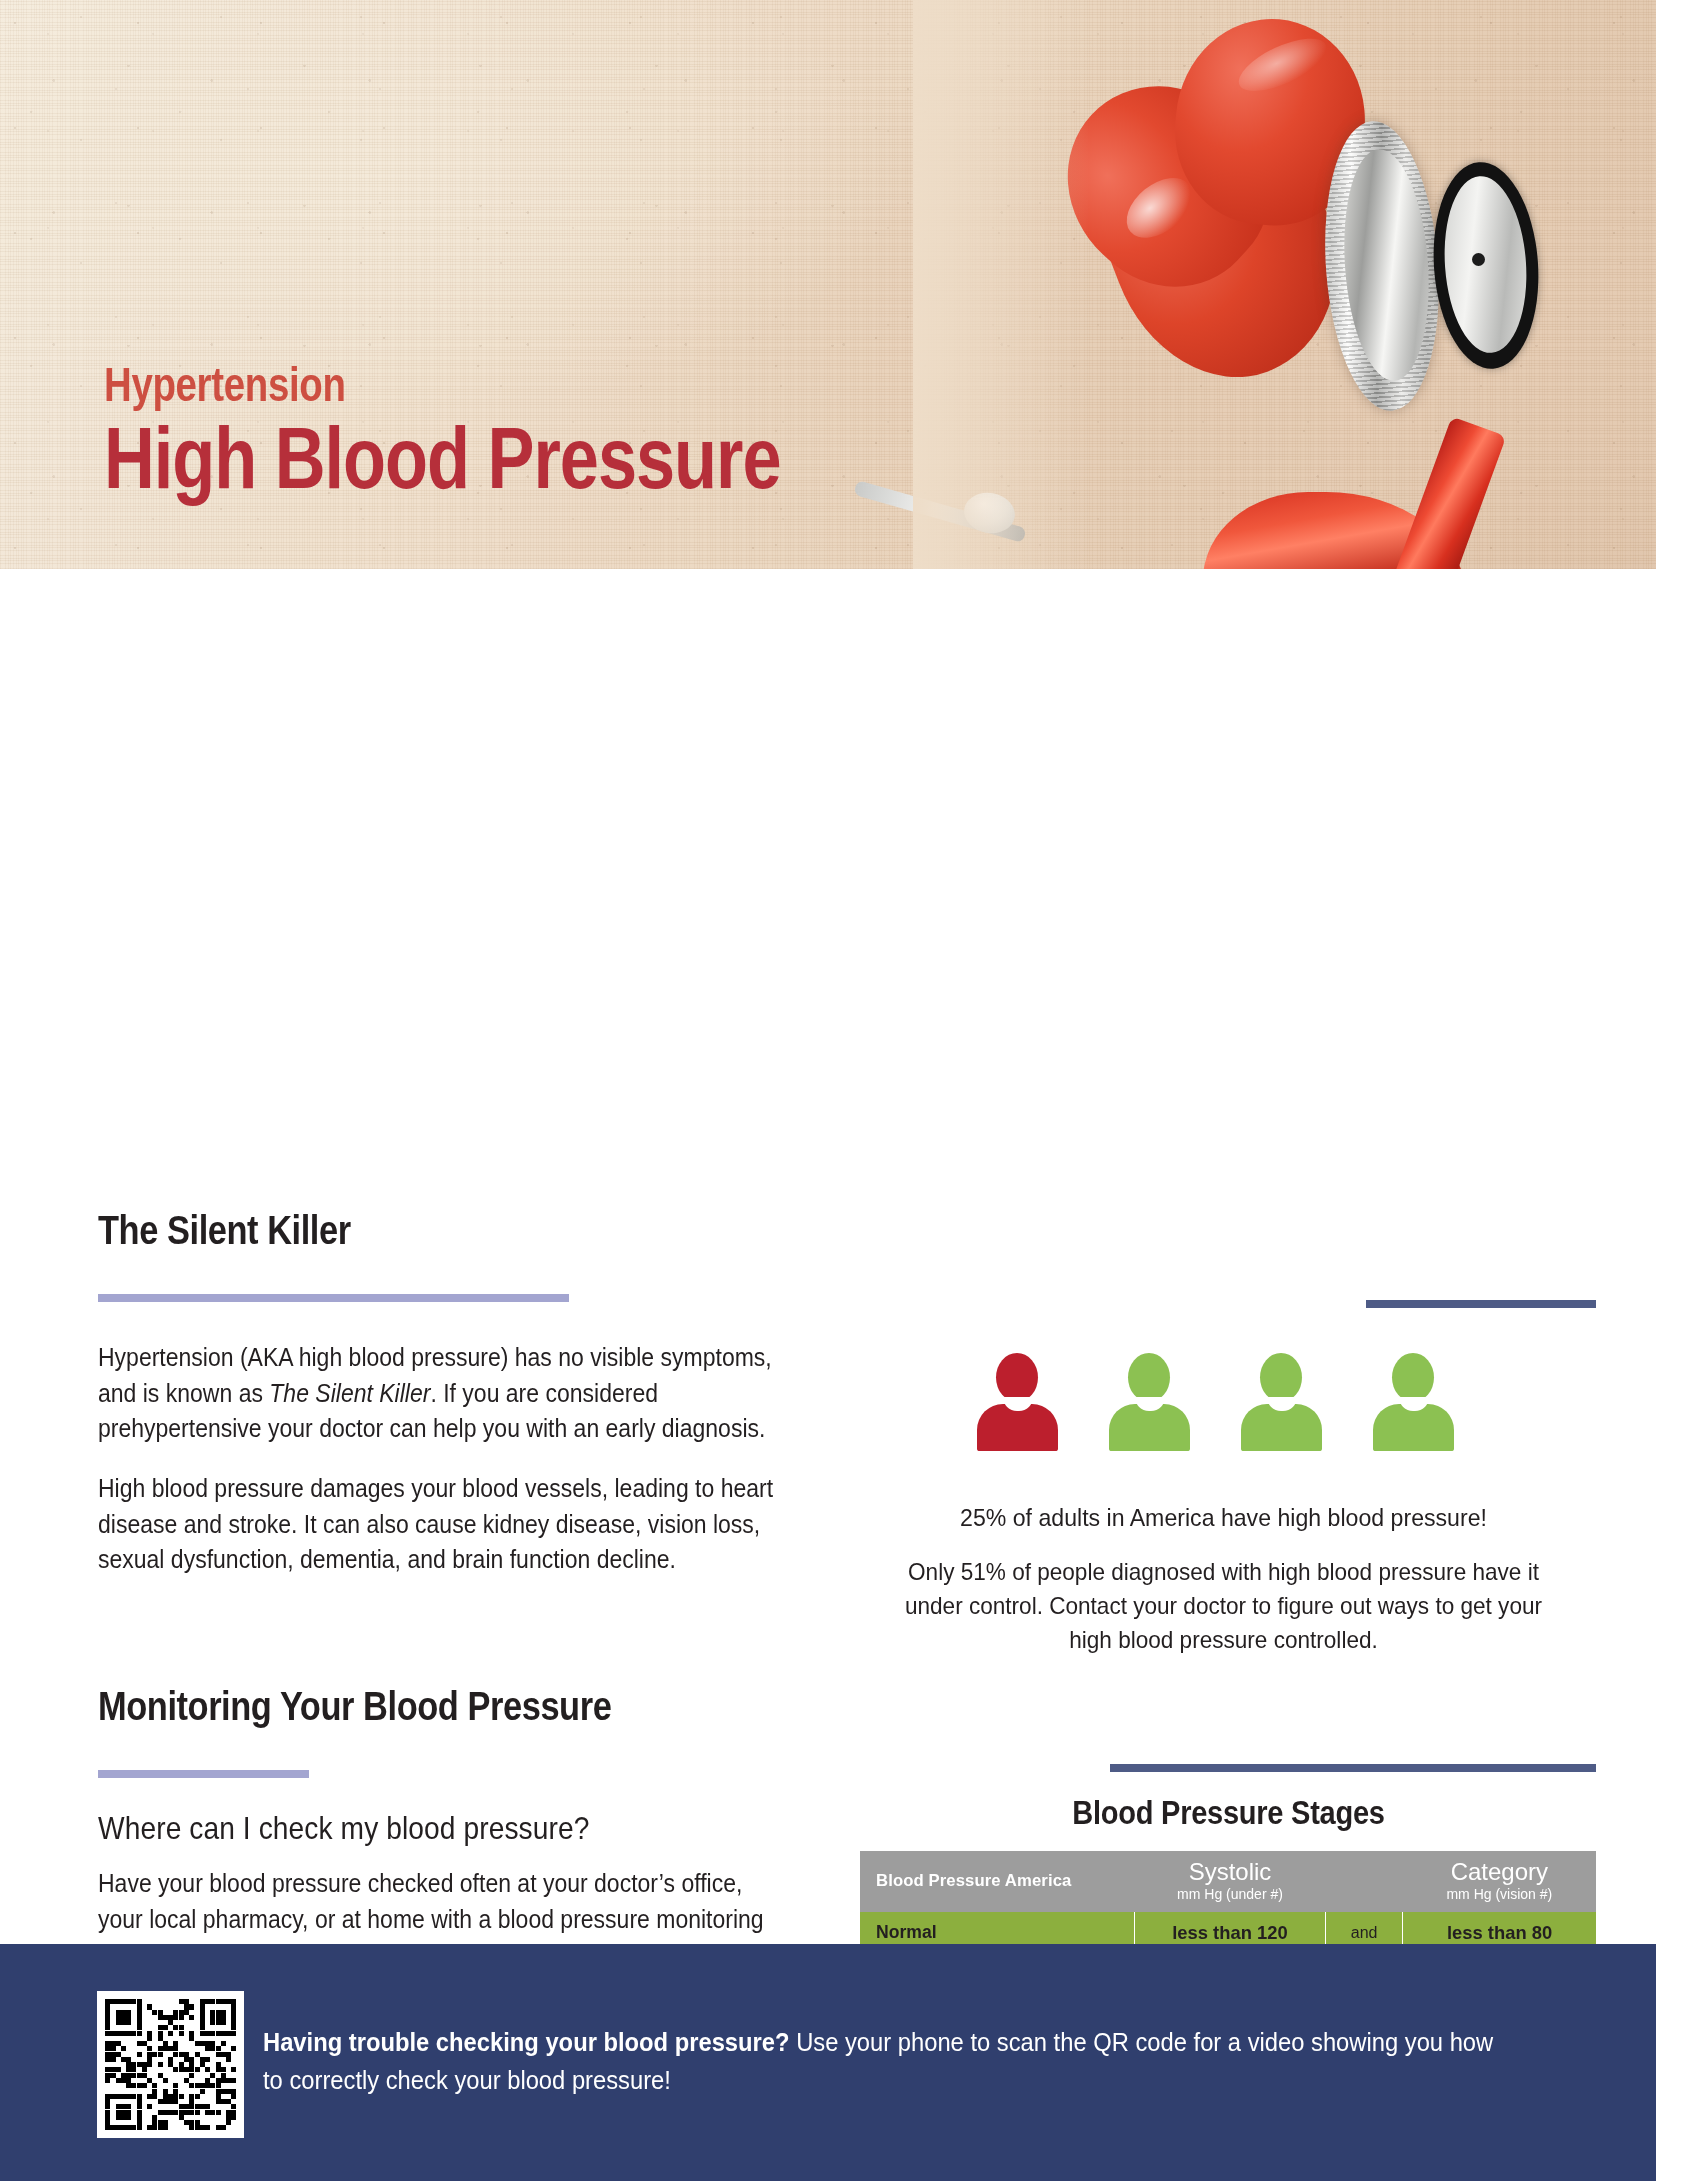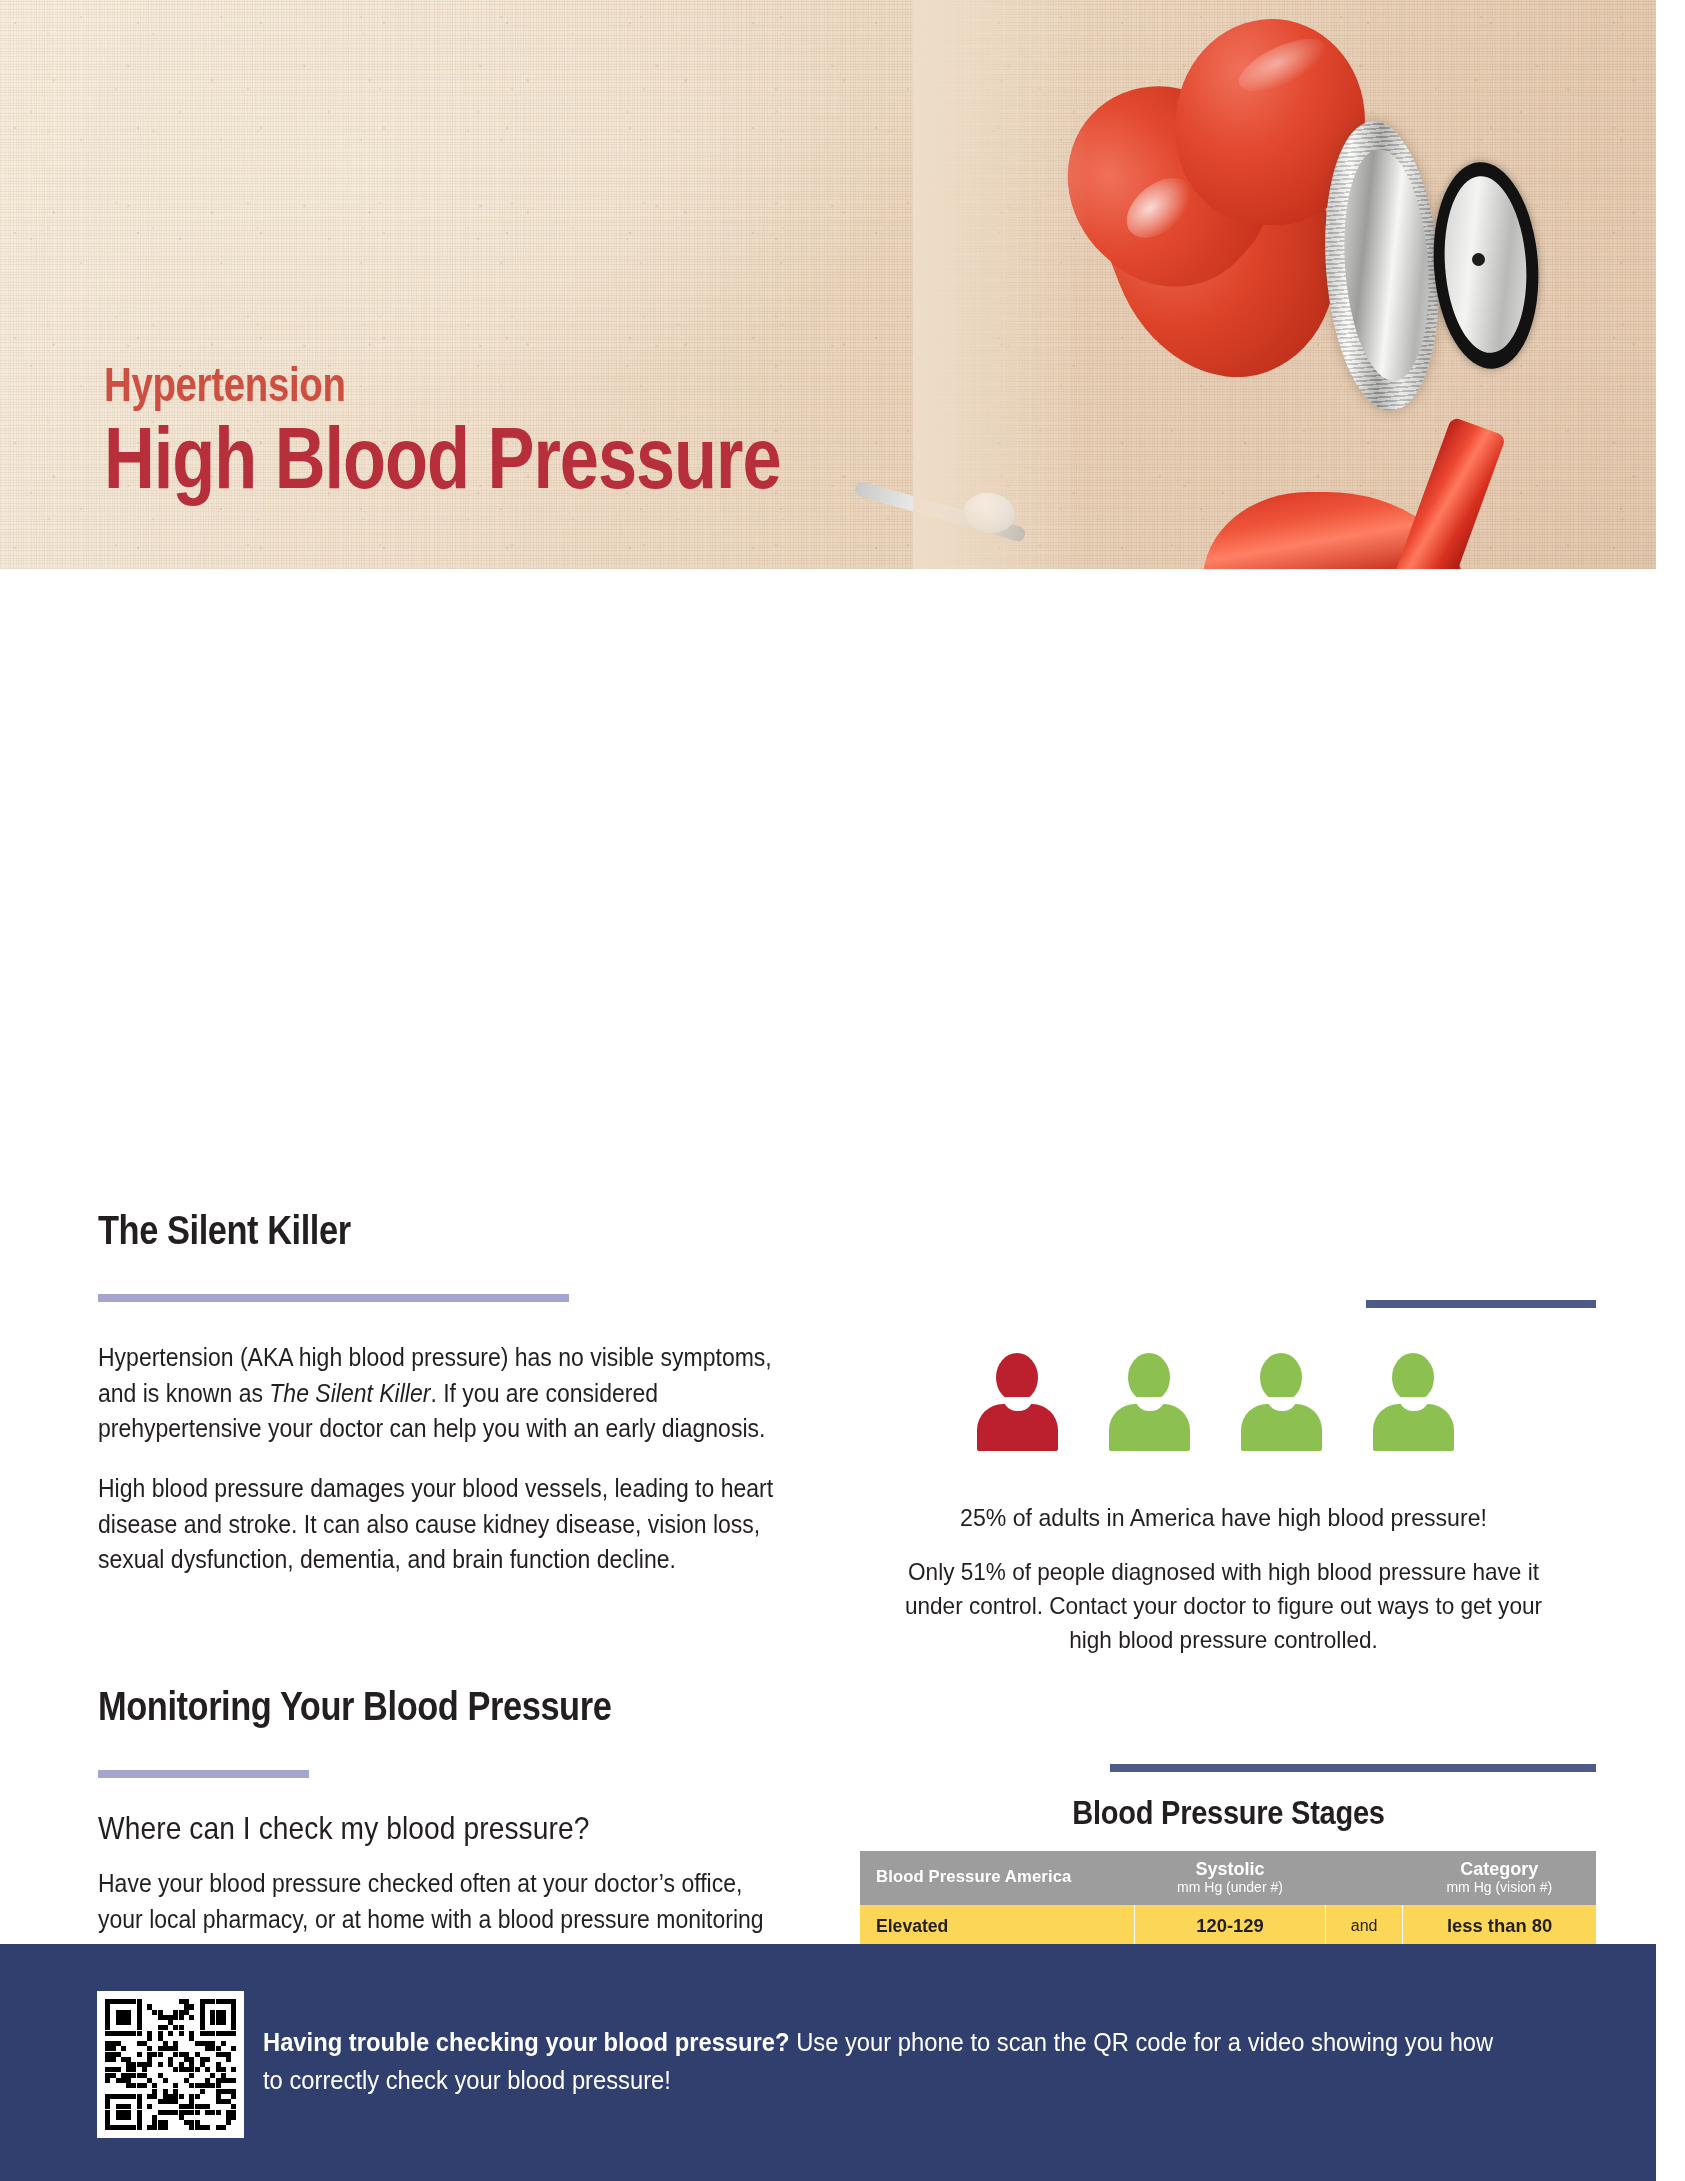--- a/index.html
+++ b/index.html
@@ -365,21 +365,21 @@
     color: #ffffff;
     padding: 8px 0 9.7px;
     vertical-align: middle;
     border: 0;
   }
   #bp-table thead th.cat {
     text-align: left; padding-left: 16px;
     font-size: 16.7px; font-weight: bold; letter-spacing: 0.1px;
   }
   #bp-table thead th.num { text-align: center; }
-  .th-big { display:block; font-size: 18px; font-weight: bold; line-height: 1.12; }
+  .th-big { display:block; font-size: 24px; font-weight: normal; line-height: 1.12; }
   .th-small { display:block; font-size: 14px; font-weight: normal; line-height: 1.16; }
 
   #bp-table tbody td {
     border-left: 1.8px solid #ffffff;
     border-bottom: 1.8px solid #ffffff;
     color: #231f20;
     vertical-align: middle;
   }
   #bp-table tbody td:first-child { border-left: 0; }
   #bp-table tbody tr:last-child td { border-bottom: 0; }
@@ -534,20 +534,28 @@
             <span class="th-small">mm Hg (under #)</span>
           </th>
           <th class="num"></th>
           <th class="num">
             <span class="th-big">Category</span>
             <span class="th-small">mm Hg (vision #)</span>
           </th>
         </tr>
       </thead>
       <tbody>
+        <tr style="background:#8caf3e">
+          <td class="cat">
+            <span class="cat-main">Normal</span>
+          </td>
+          <td class="num">less than 120</td>
+          <td class="conn">and</td>
+          <td class="num">less than 80</td>
+        </tr>
         <tr style="background:#fcd657">
           <td class="cat">
             <span class="cat-main">Elevated</span>
           </td>
           <td class="num">120-129</td>
           <td class="conn">and</td>
           <td class="num">less than 80</td>
         </tr>
         <tr style="background:#fbc04a">
           <td class="cat">

